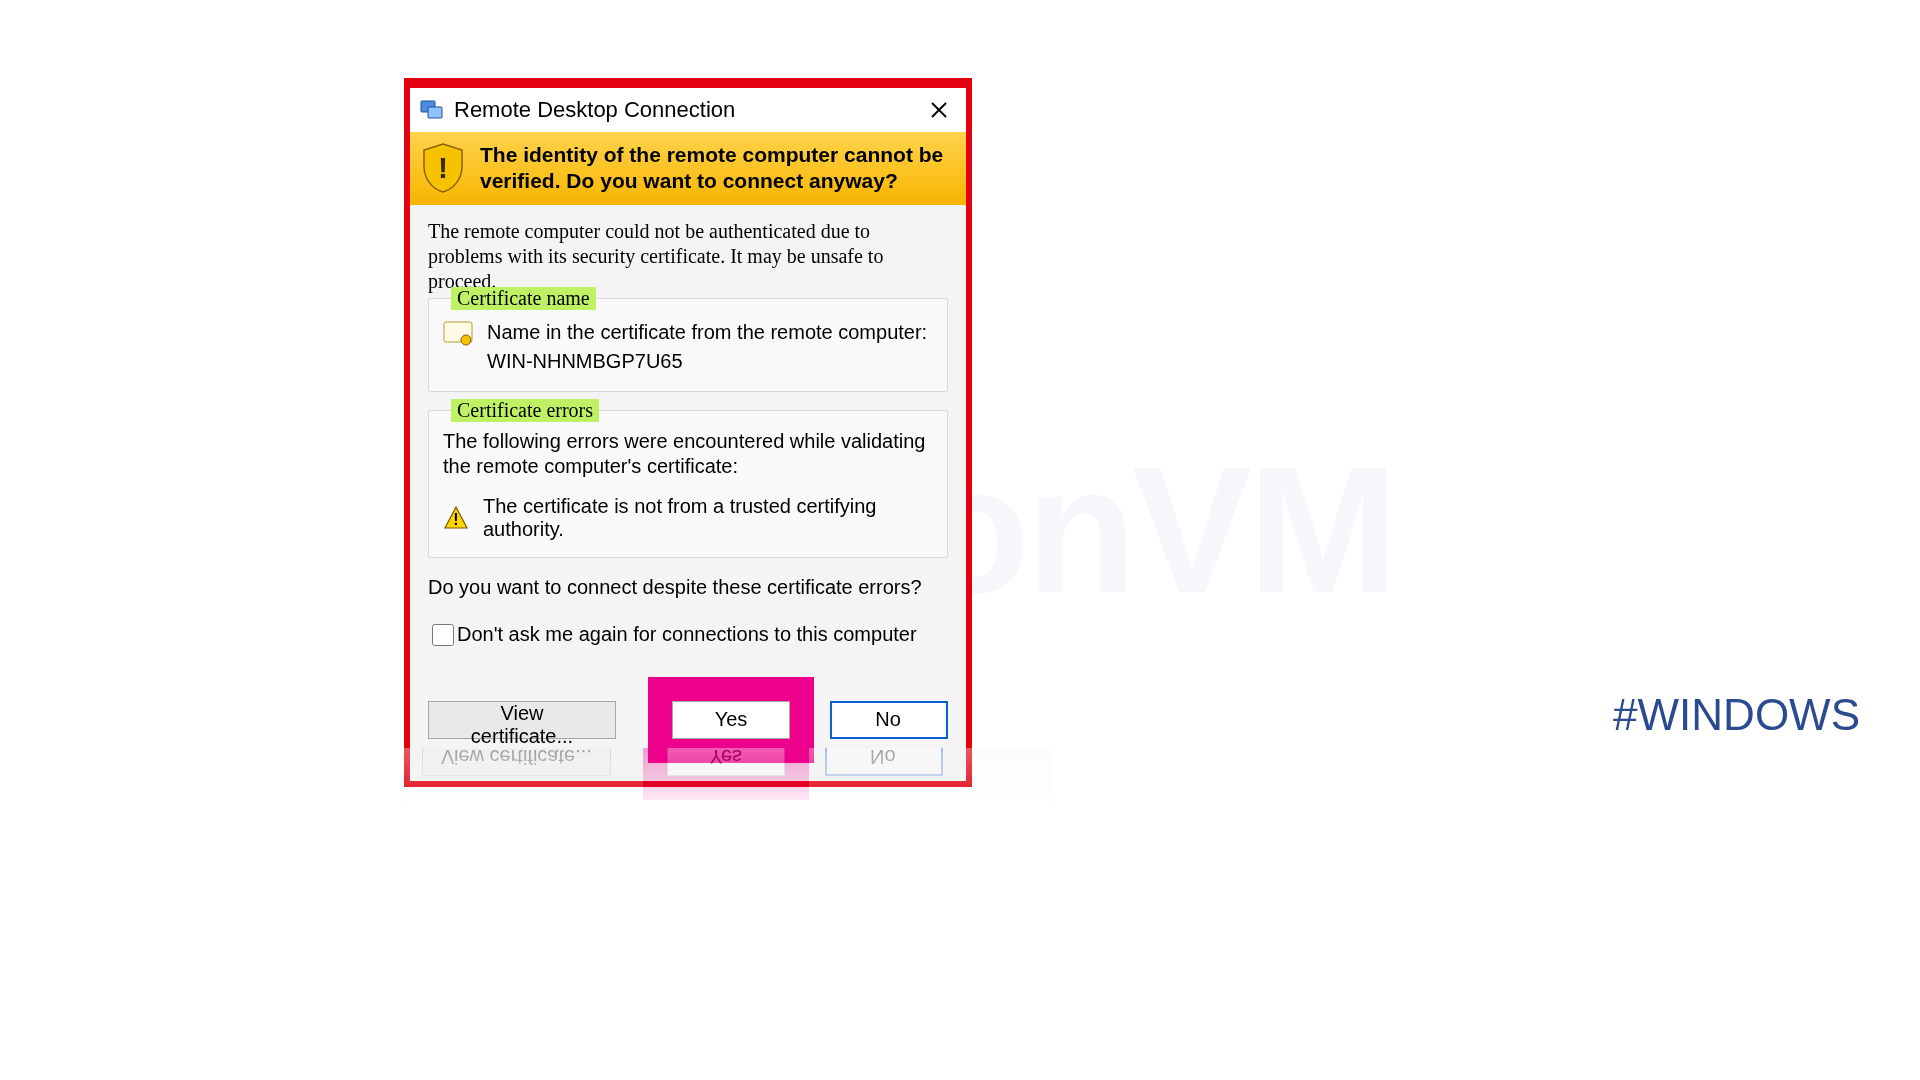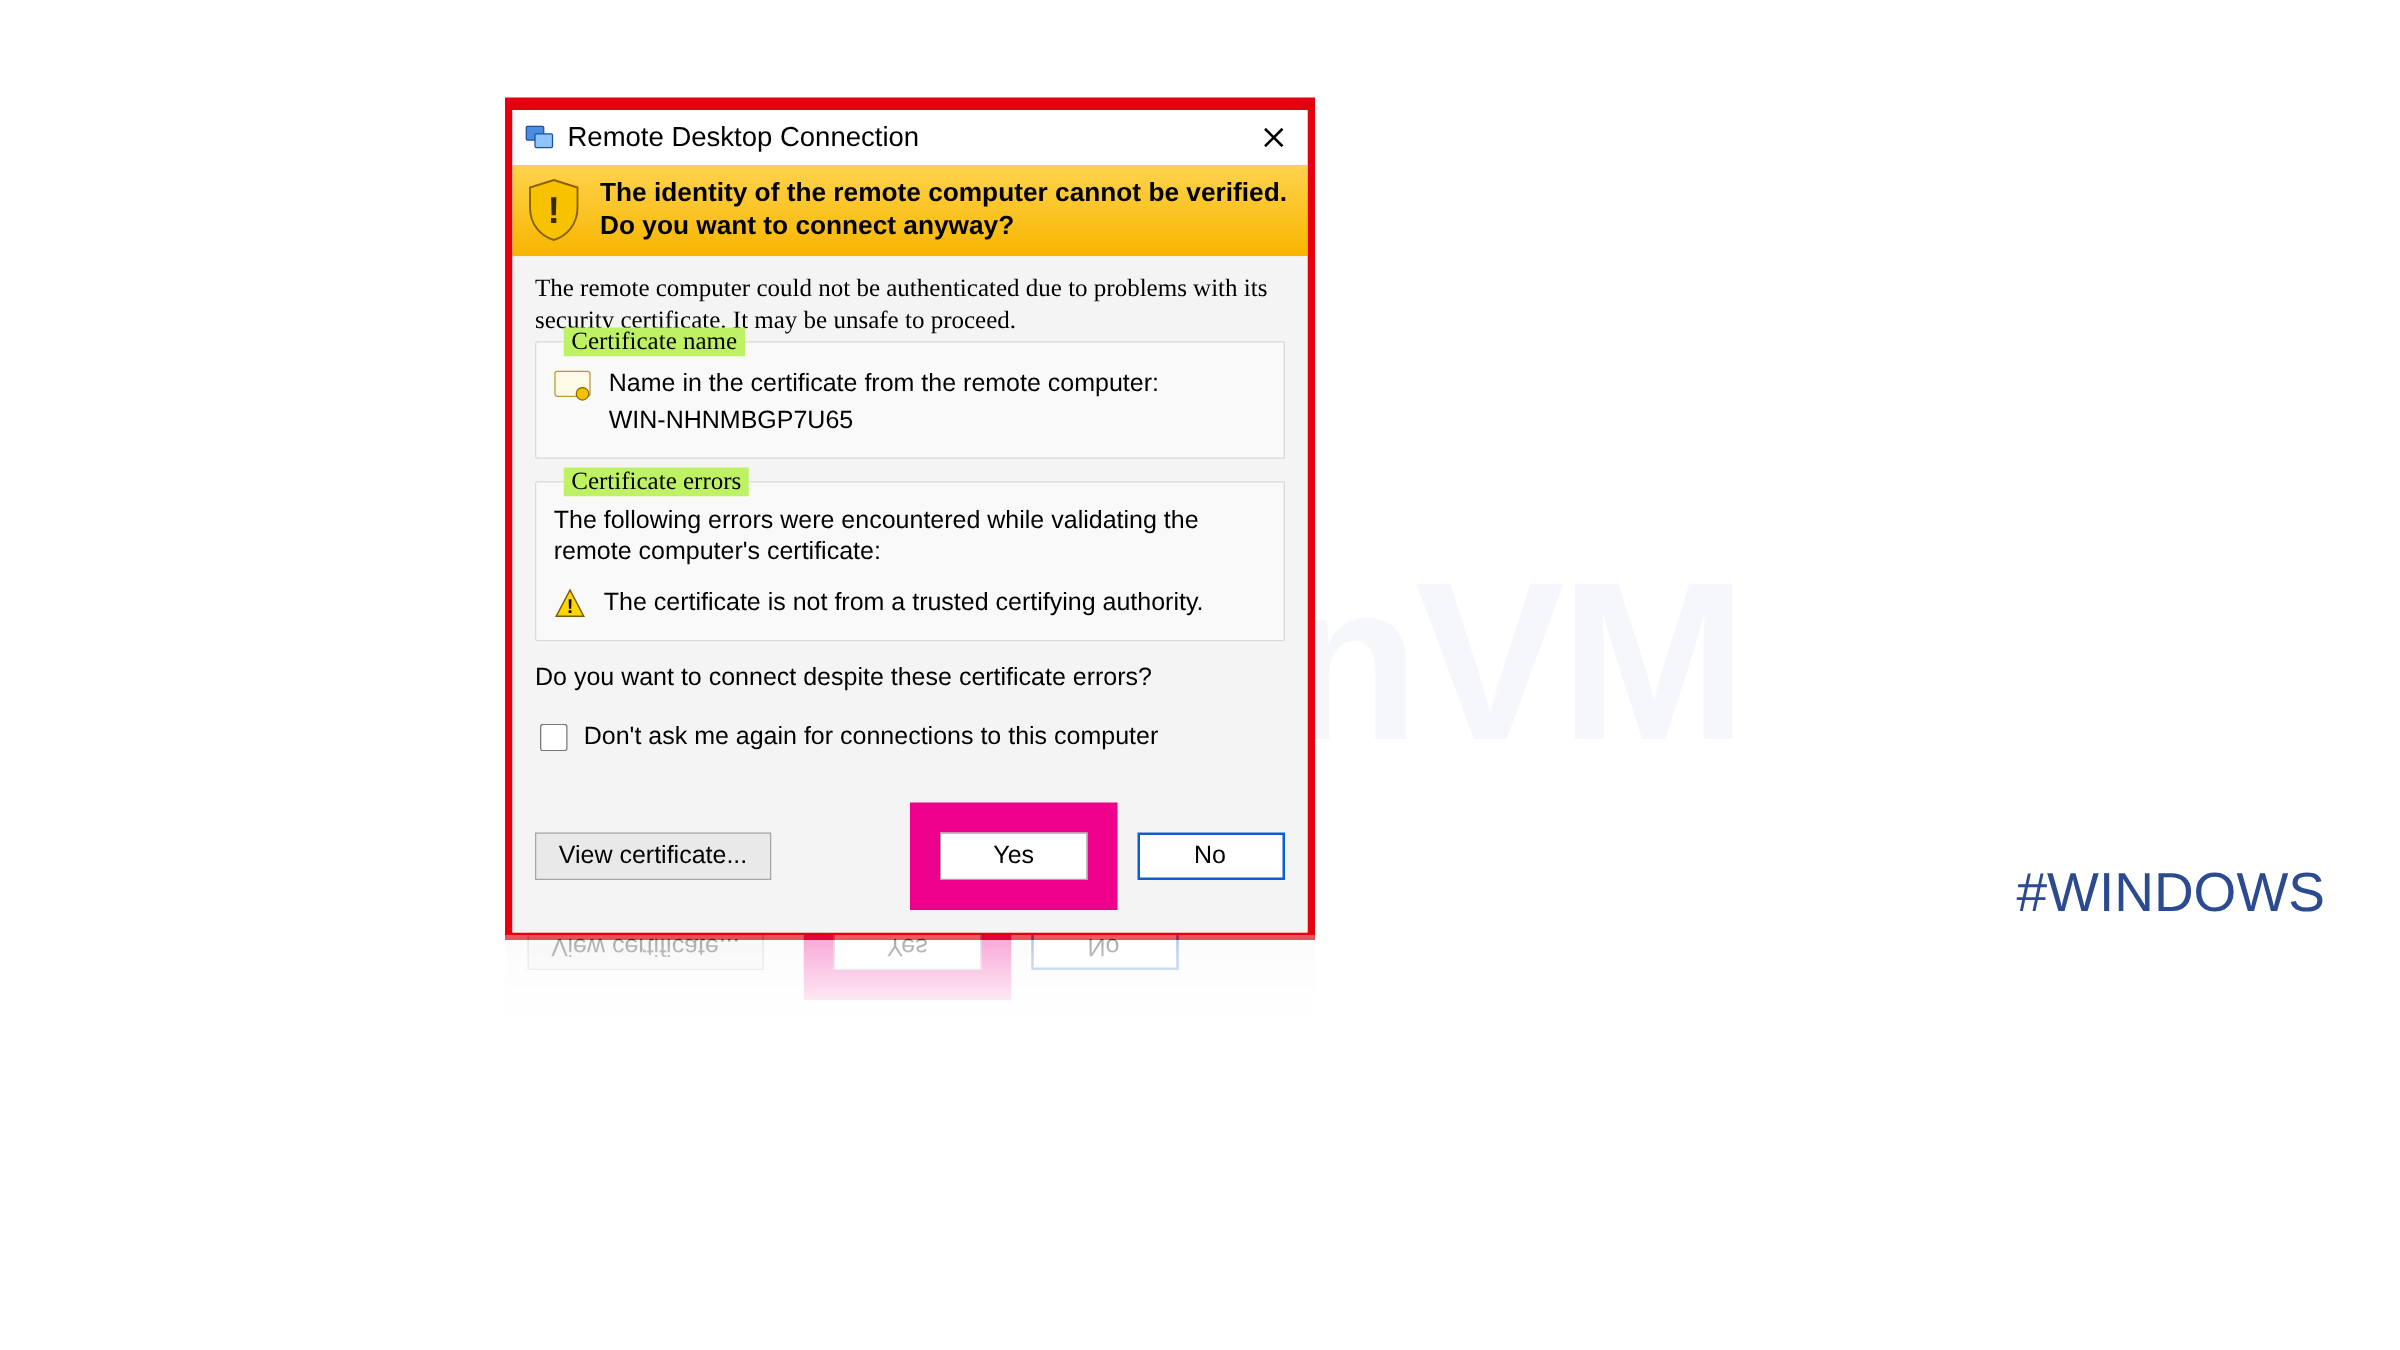--- a/index.html
+++ b/index.html
@@ -36,21 +36,21 @@
     font-size: 44px;
     font-weight: 500;
     color: #2b4a8f;
   }
 
   
   .dialog-wrap {
     position: absolute;
     left: 404px;
     top: 78px;
-    width: 648px;
+    width: 568px;
     border: 6px solid #e3000f;
     border-top-width: 10px;
     background: #f4f4f4;
     box-sizing: border-box;
   }
 
   
   .titlebar {
     display: flex;
     align-items: center;
@@ -165,22 +165,21 @@
     display:flex;align-items:center;justify-content:center;
   }
 
   .question {
     margin: 8px 0 22px 0;
   }
 
   .checkbox-row {
     display:flex;
     align-items:center;
-    gap:10px;
-    margin-bottom: 38px;
+    margin-bottom: 28px;
   }
   .checkbox-row input[type=checkbox]{
     width:22px;height:22px;
     accent-color:#555;
   }
   .checkbox-row label{
     font-size:20px;
   }
 
   .button-row {

